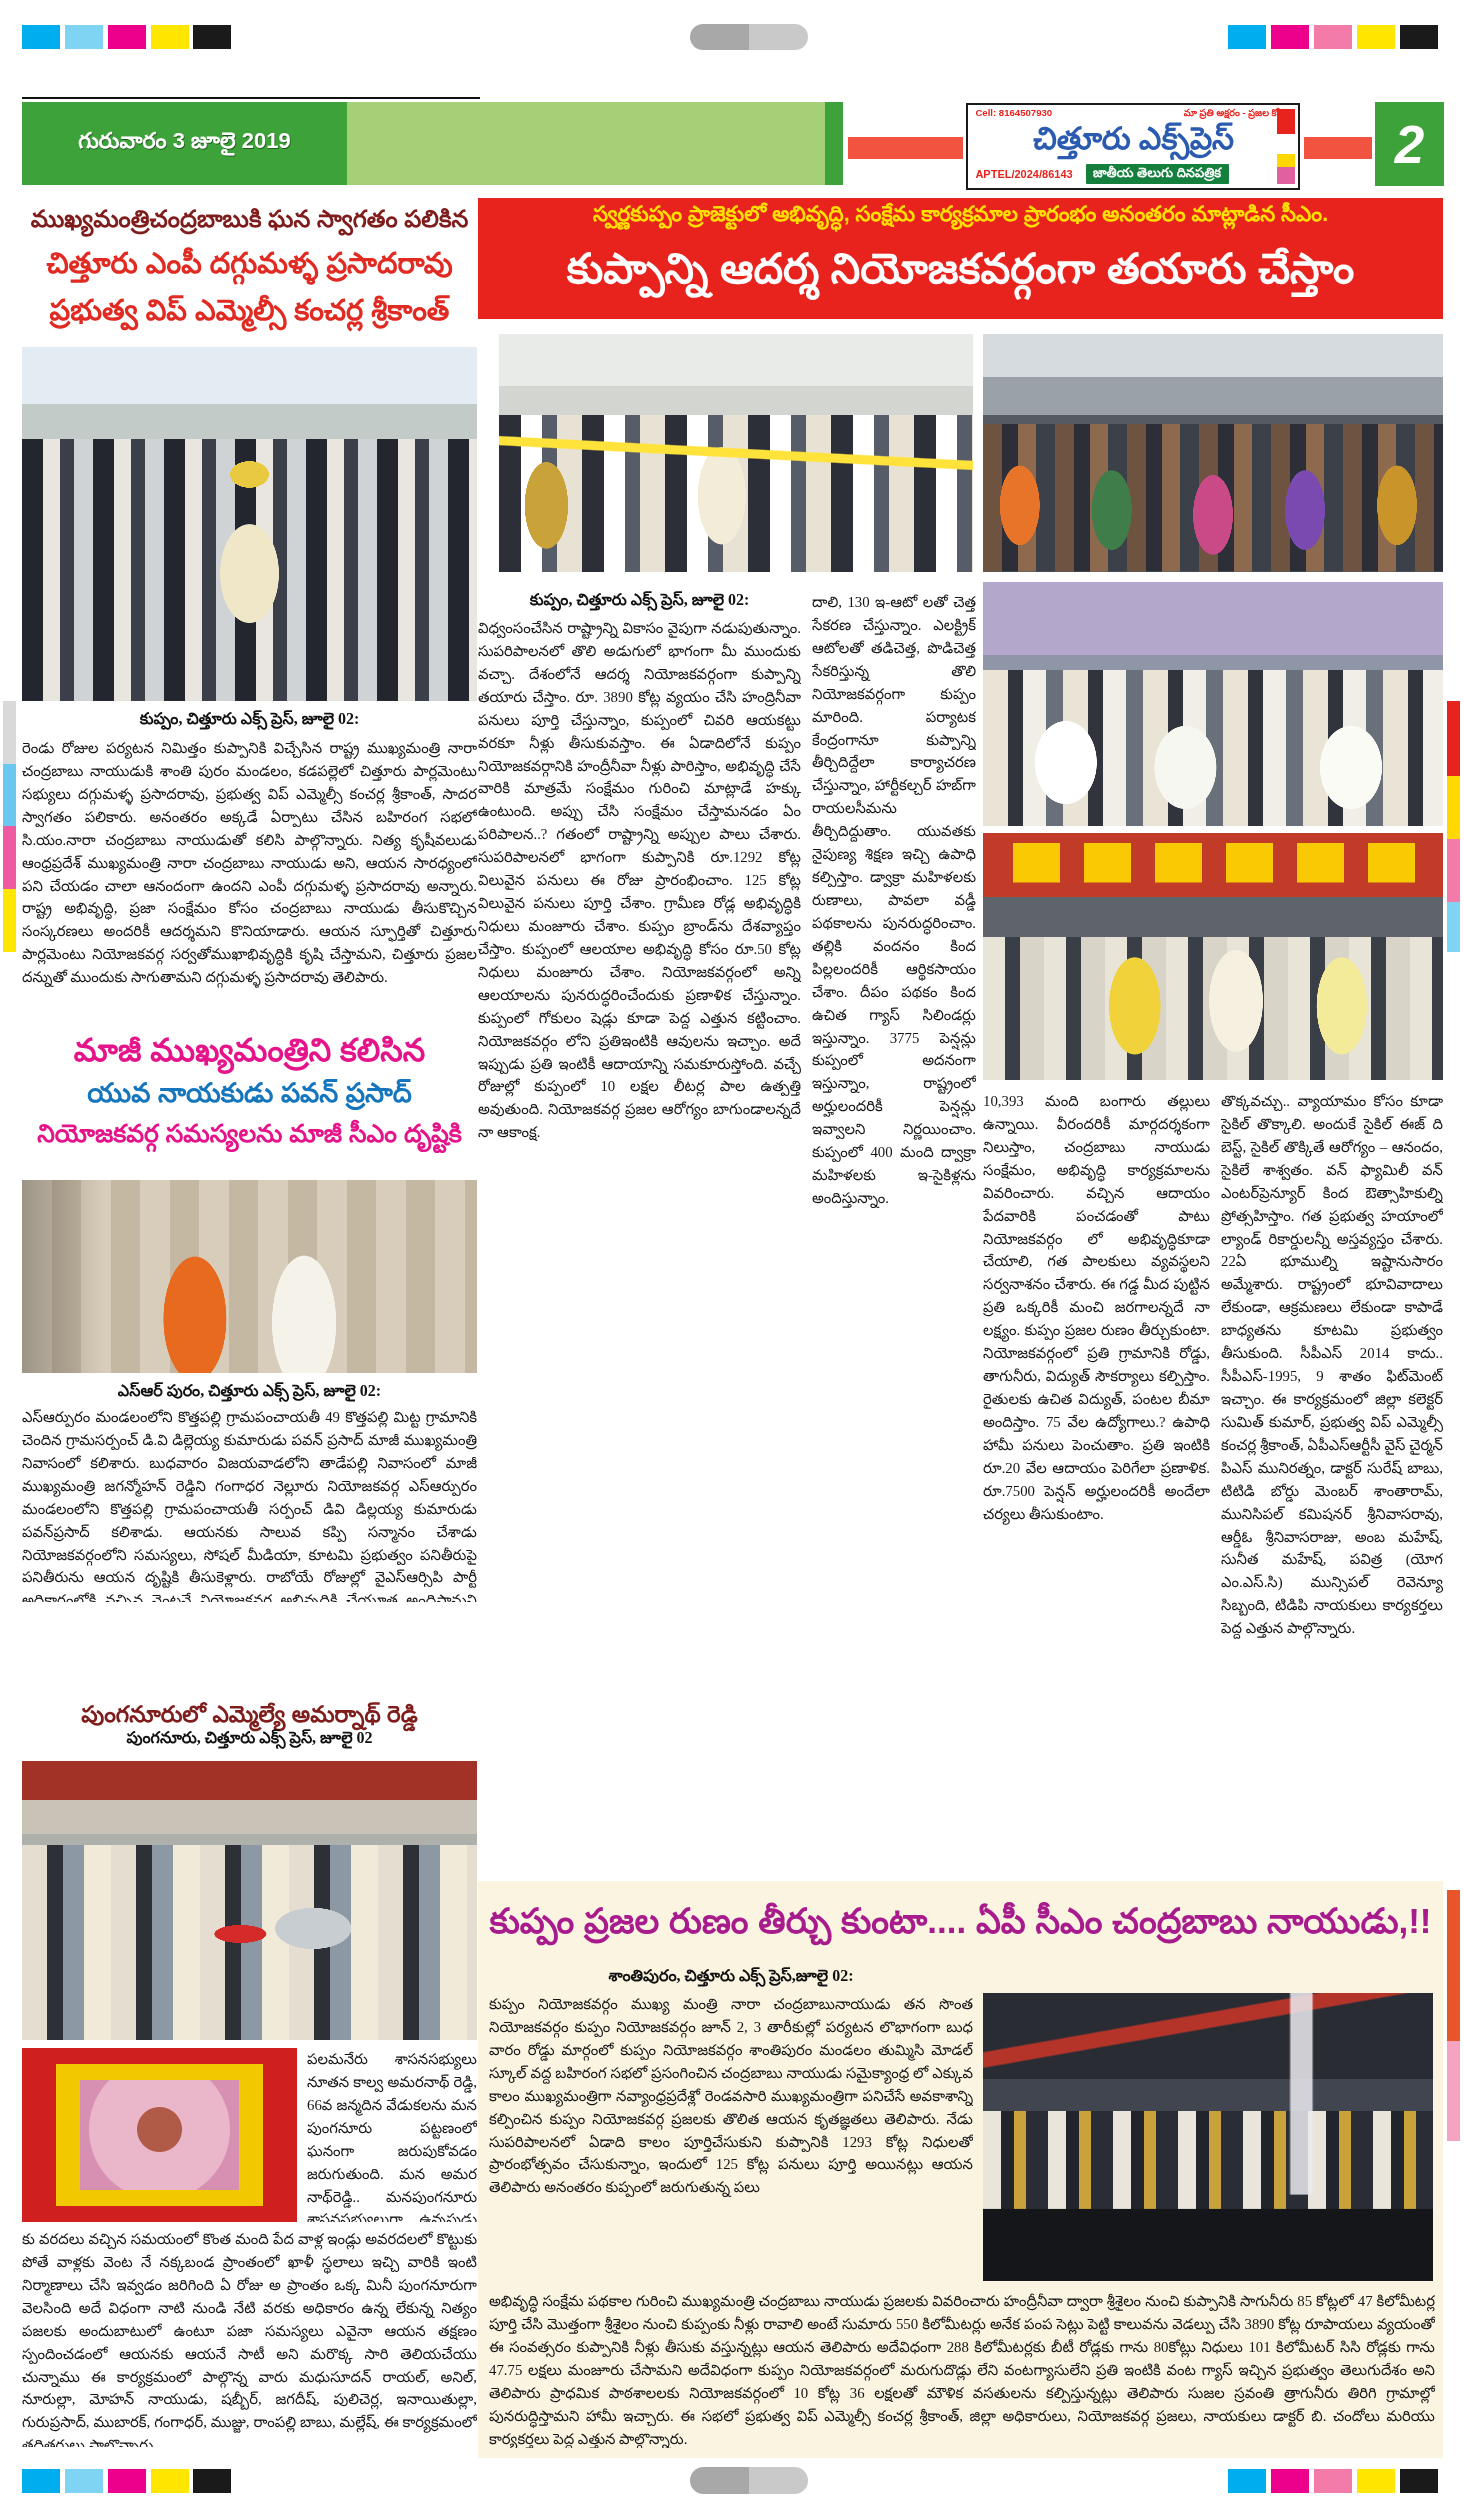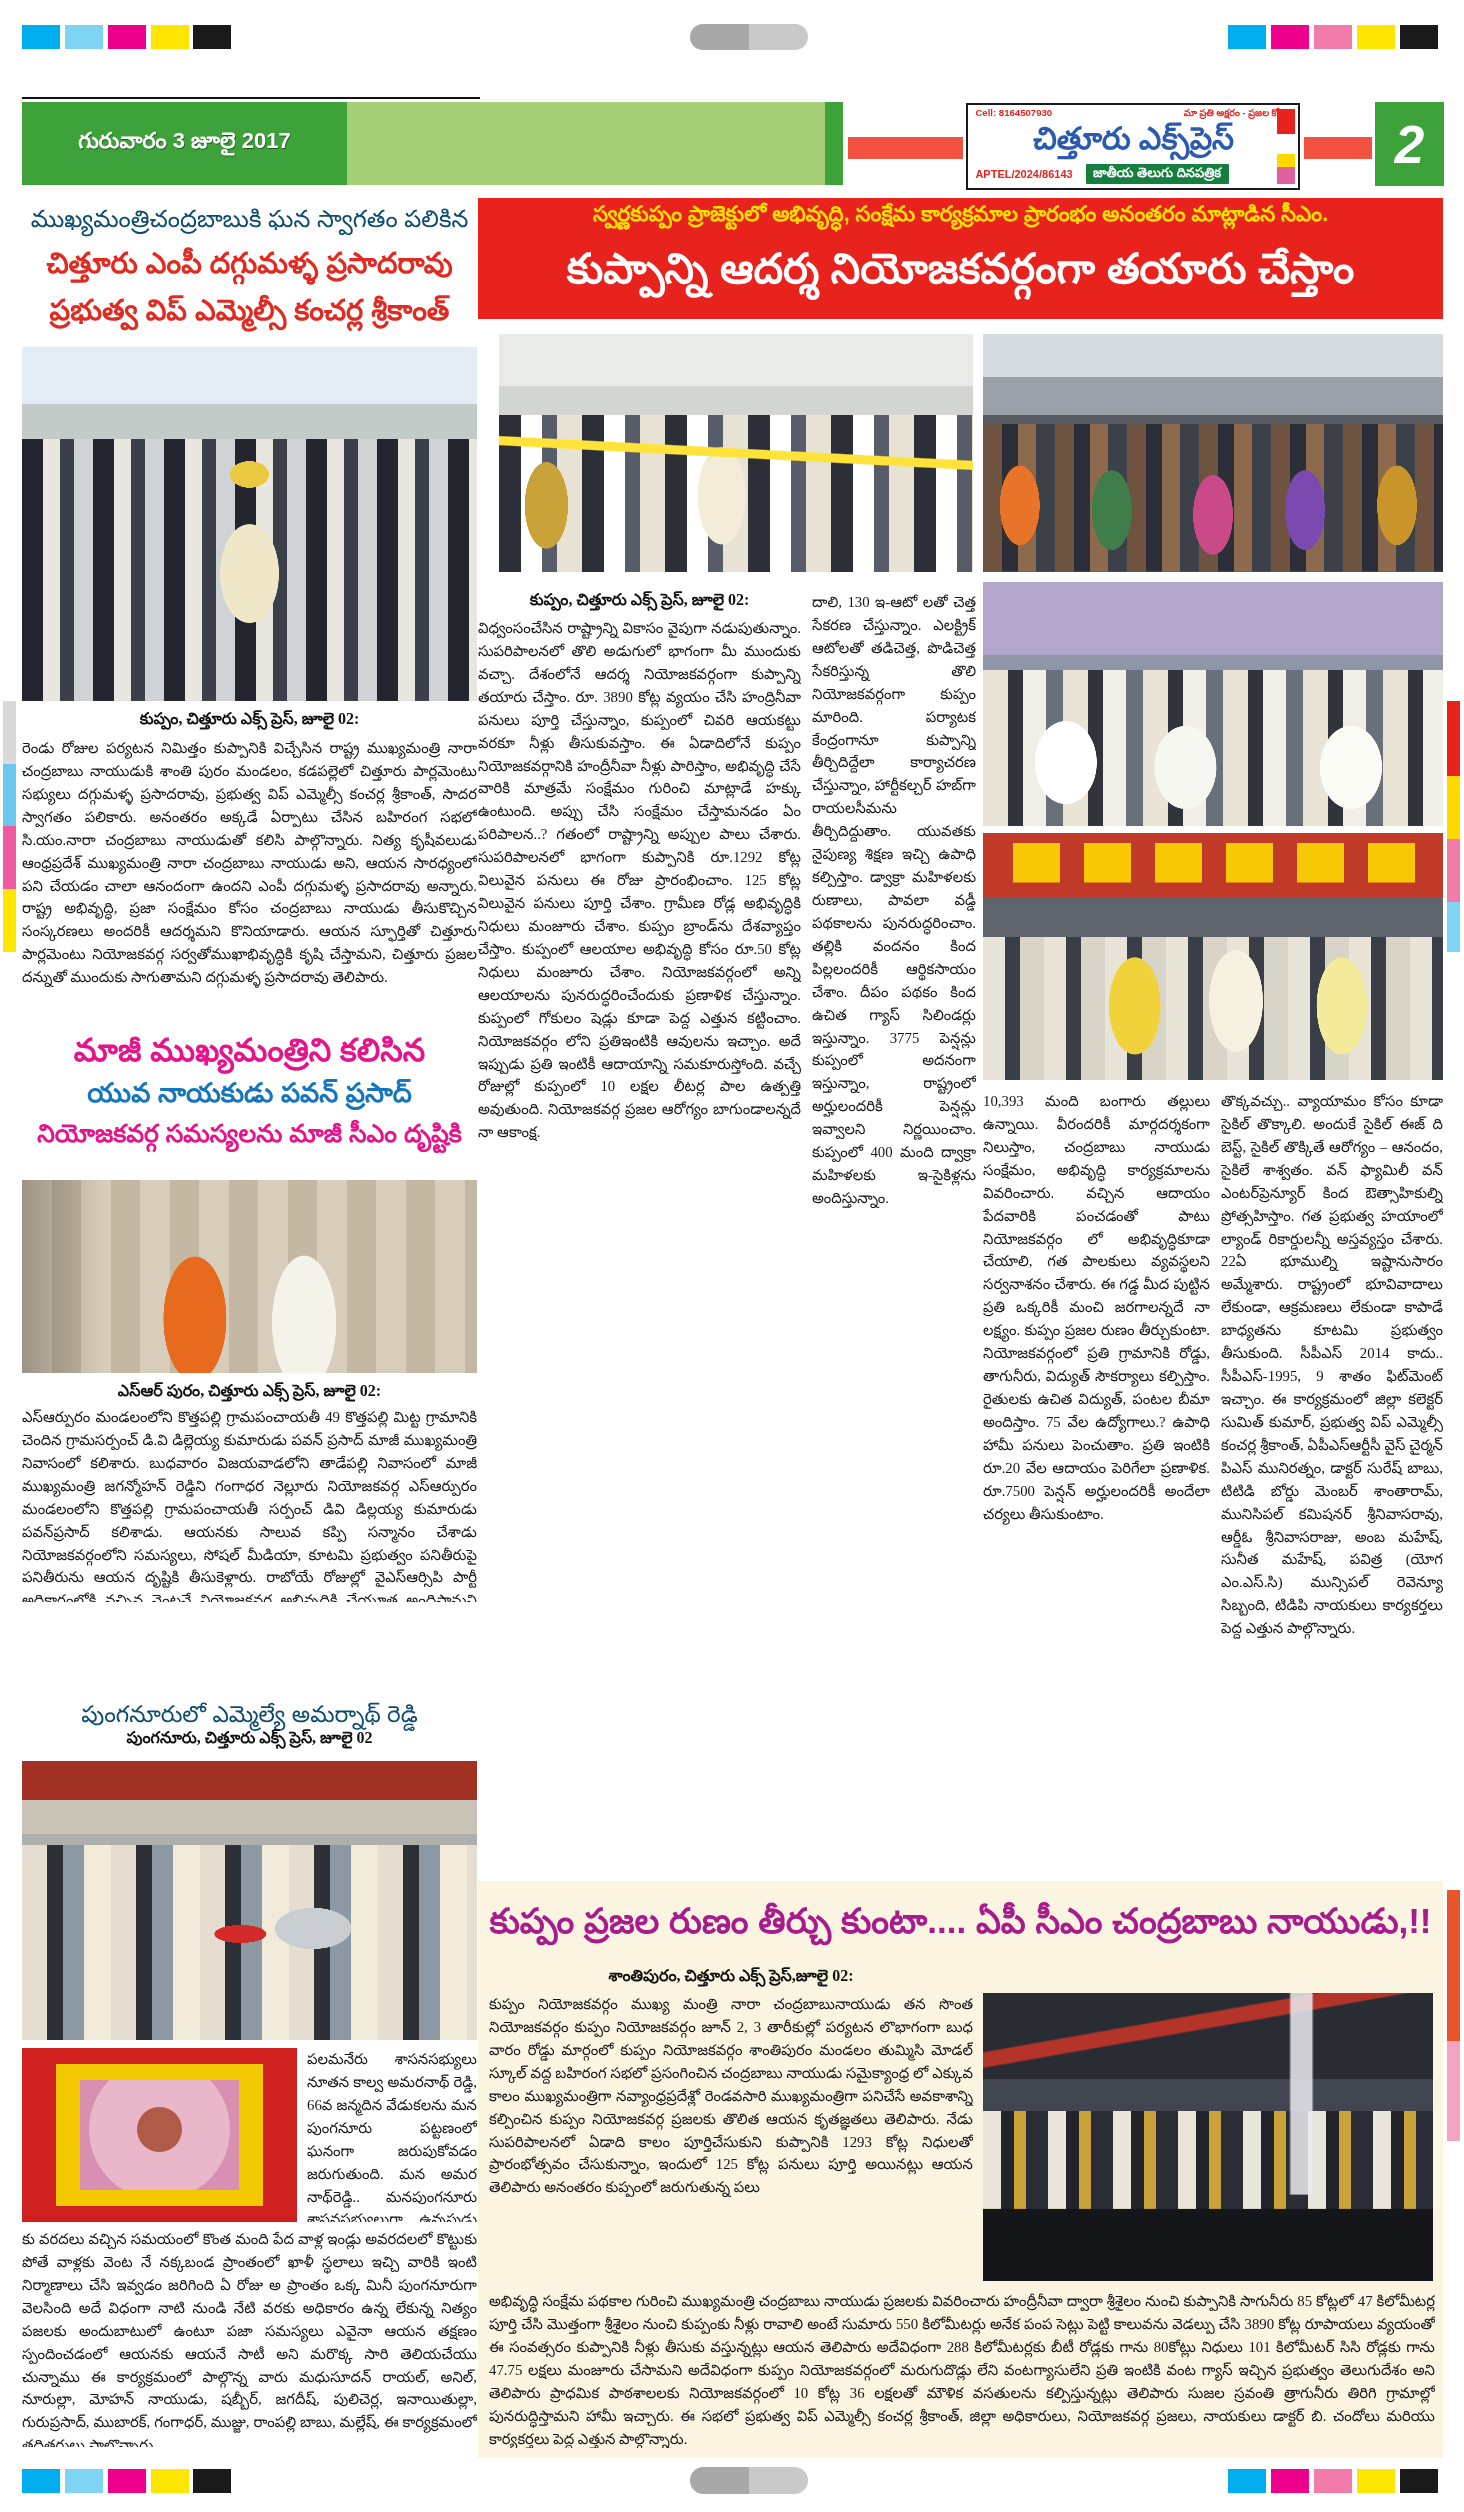--- a/index.html
+++ b/index.html
@@ -5,21 +5,21 @@
   html,body{margin:0;padding:0;background:#e9e9e9;}
   .page{position:relative;width:1465px;height:2512px;background:#ffffff;margin:0 auto;
         font-family:"Liberation Sans",sans-serif;overflow:hidden;}
   .abs{position:absolute;}
   .photo{position:absolute;overflow:hidden;background-repeat:no-repeat;}
   .body-text{font-family:"Liberation Serif",serif;font-size:14.8px;line-height:1.55;
              text-align:justify;color:#141414;overflow:hidden;}
   .dateline{font-family:"Liberation Serif",serif;font-weight:bold;font-size:16px;
             color:#111;text-align:center;overflow:hidden;}
   .center{display:flex;align-items:center;justify-content:center;text-align:center;}
-  .kicker-purple{color:#0c4a6e;font-weight:normal;}
+  .kicker-purple{color:#7f1d1d;font-weight:bold;}
   .head-red{color:#e02a22;font-weight:bold;}
   .head-pink{color:#e5148b;font-weight:bold;}
   .head-blue{color:#1576bd;font-weight:bold;}
   .regsq{position:absolute;width:38px;height:23.6px;}
   .pill{position:absolute;height:26.6px;border-radius:13.3px;
         background:linear-gradient(90deg,#a8a8a8 0 50%,#c9c9c9 50%);}
   .masthead{position:absolute;background:#ffffff;border:2.2px solid #1a1a1a;box-sizing:border-box;}
 </style>
 </head>
 <body>
@@ -41,21 +41,21 @@
   <div class="abs" style="left:3px;top:701px;width:13.3px;height:251px;
        background:linear-gradient(#d9d9d9 0 25%,#6ac7ef 25% 50%,#f05aa0 50% 75%,#ffe600 75%);"></div>
   <div class="abs" style="left:1447px;top:701px;width:13.3px;height:251px;
        background:linear-gradient(#e8231e 0 30%,#ffd800 30% 55%,#f27ba9 55% 80%,#7fd4f4 80%);"></div>
   <div class="abs" style="left:1447px;top:1890px;width:13.3px;height:251px;
        background:linear-gradient(#e8552a 0 60%,#f5a3c0 60%);"></div>
 
   <div class="abs" style="left:22px;top:97px;width:458px;height:2.2px;background:#111;"></div>
 
   <div class="abs center" style="left:22px;top:102px;width:325px;height:83px;background:#3ea23a;">
-    <span style="color:#fff;font-weight:bold;font-size:22px;text-shadow:0.7px 0.7px 0 #1c5c1a;">గురువారం 3 జూలై 2017</span>
+    <span style="color:#fff;font-weight:bold;font-size:22px;text-shadow:0.7px 0.7px 0 #1c5c1a;">గురువారం 3 జూలై 2019</span>
   </div>
   <div class="abs" style="left:347px;top:102px;width:478px;height:83px;background:#a6d077;"></div>
   <div class="abs" style="left:825px;top:102px;width:17.7px;height:83px;background:#3ea23a;"></div>
 
   <div class="abs" style="left:848px;top:137px;width:115px;height:22px;background:#f15340;"></div>
 
   <div class="masthead" style="left:966px;top:103px;width:334px;height:87px;">
     <div style="display:flex;justify-content:space-between;padding:2.2px 7.4px 0 7.4px;">
       <span style="color:#e8231e;font-weight:bold;font-size:9.6px;">Cell: 8164507930</span>
       <span style="color:#e8231e;font-weight:bold;font-size:9.6px;">మా ప్రతి అక్షరం - ప్రజల కోసం</span>

